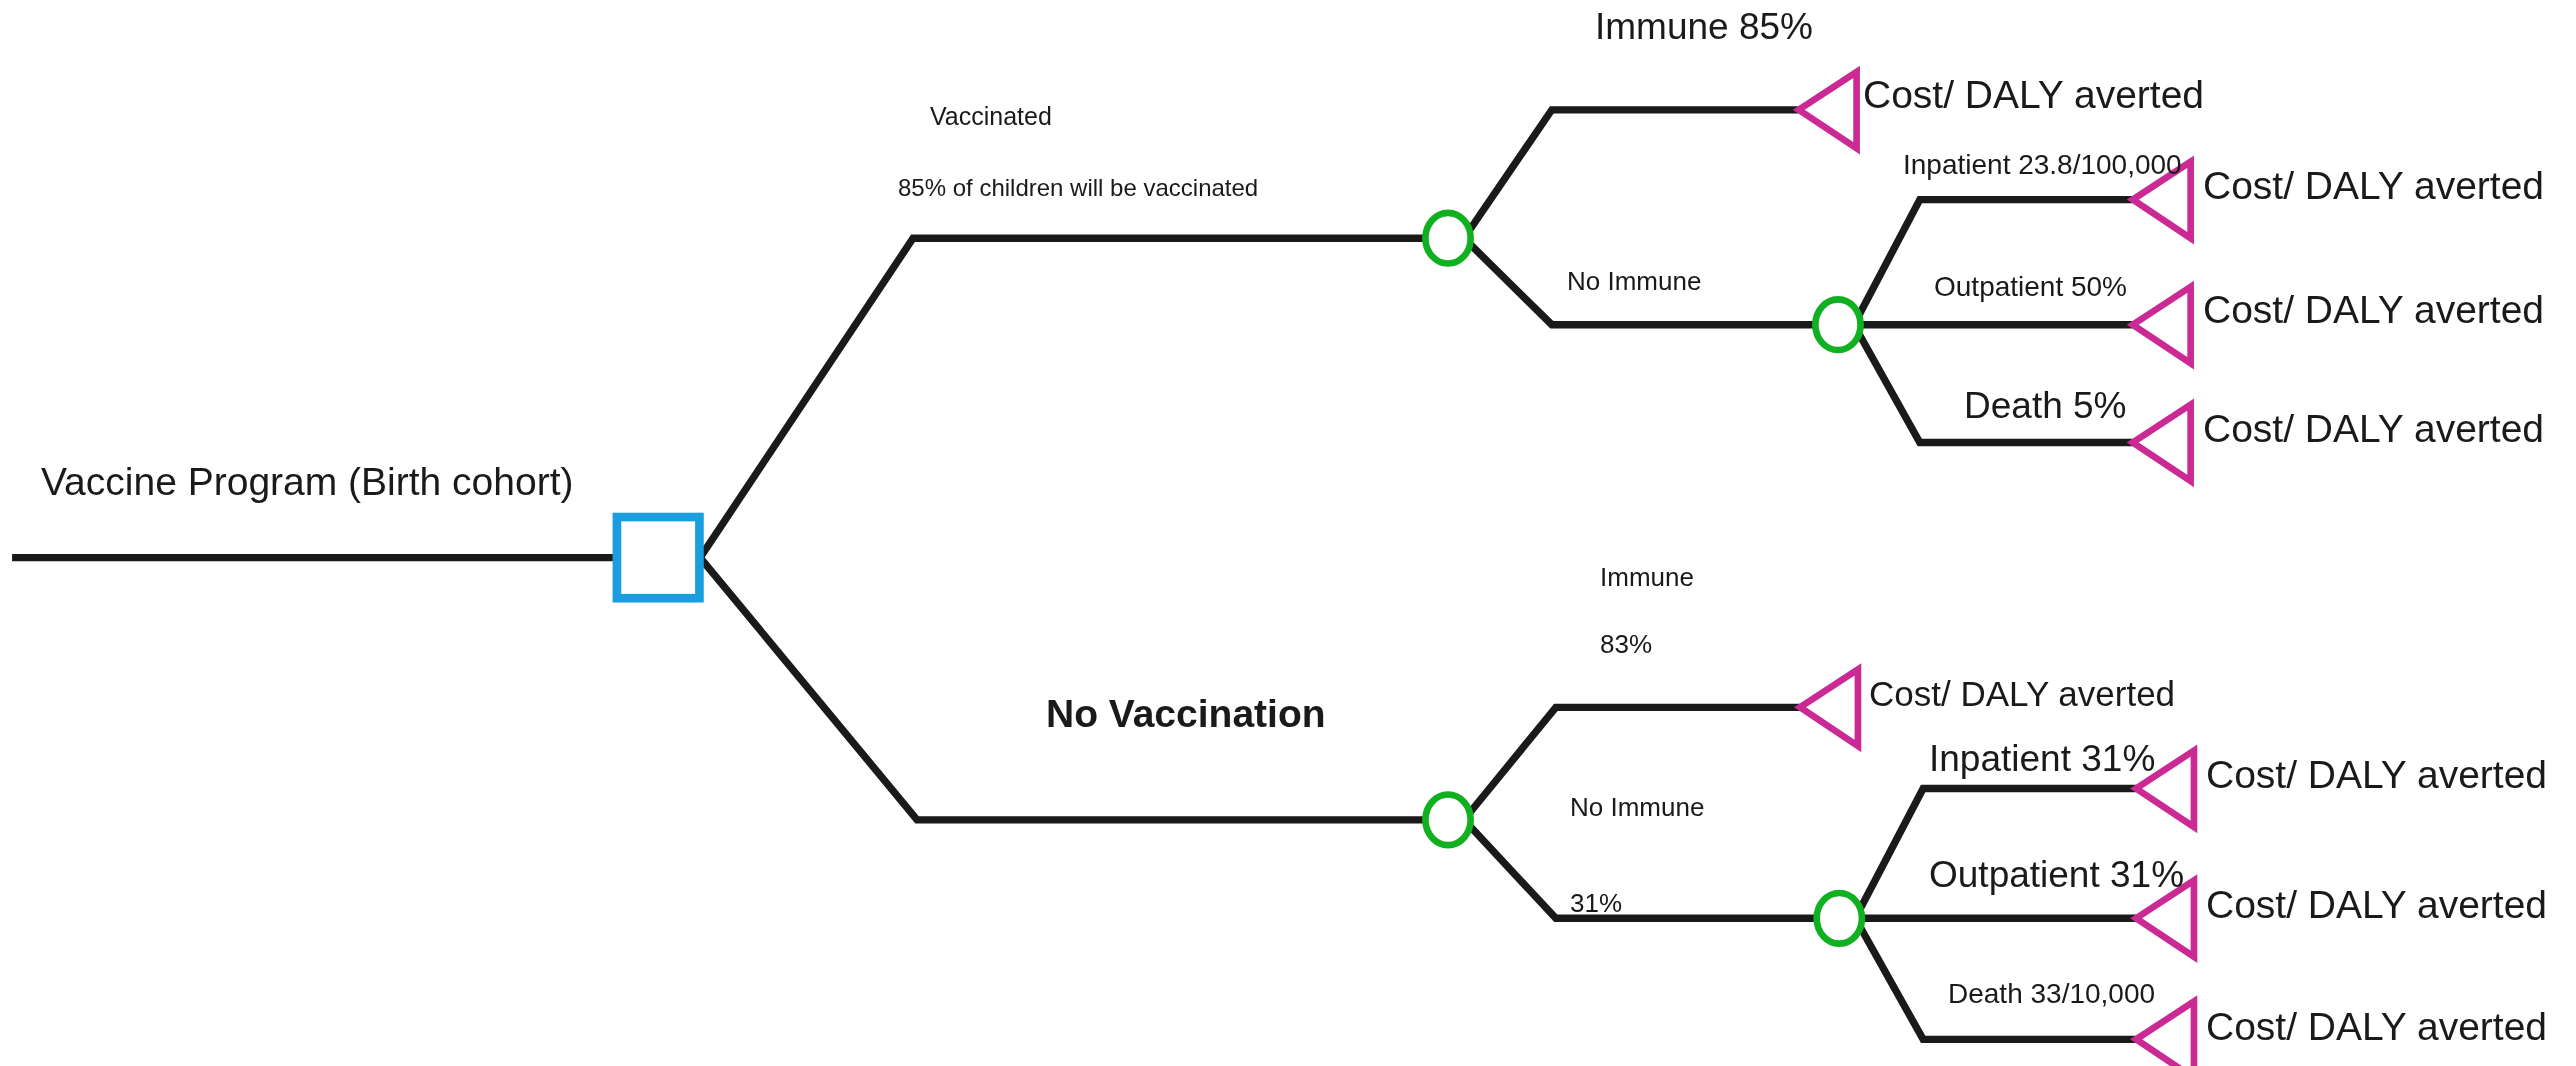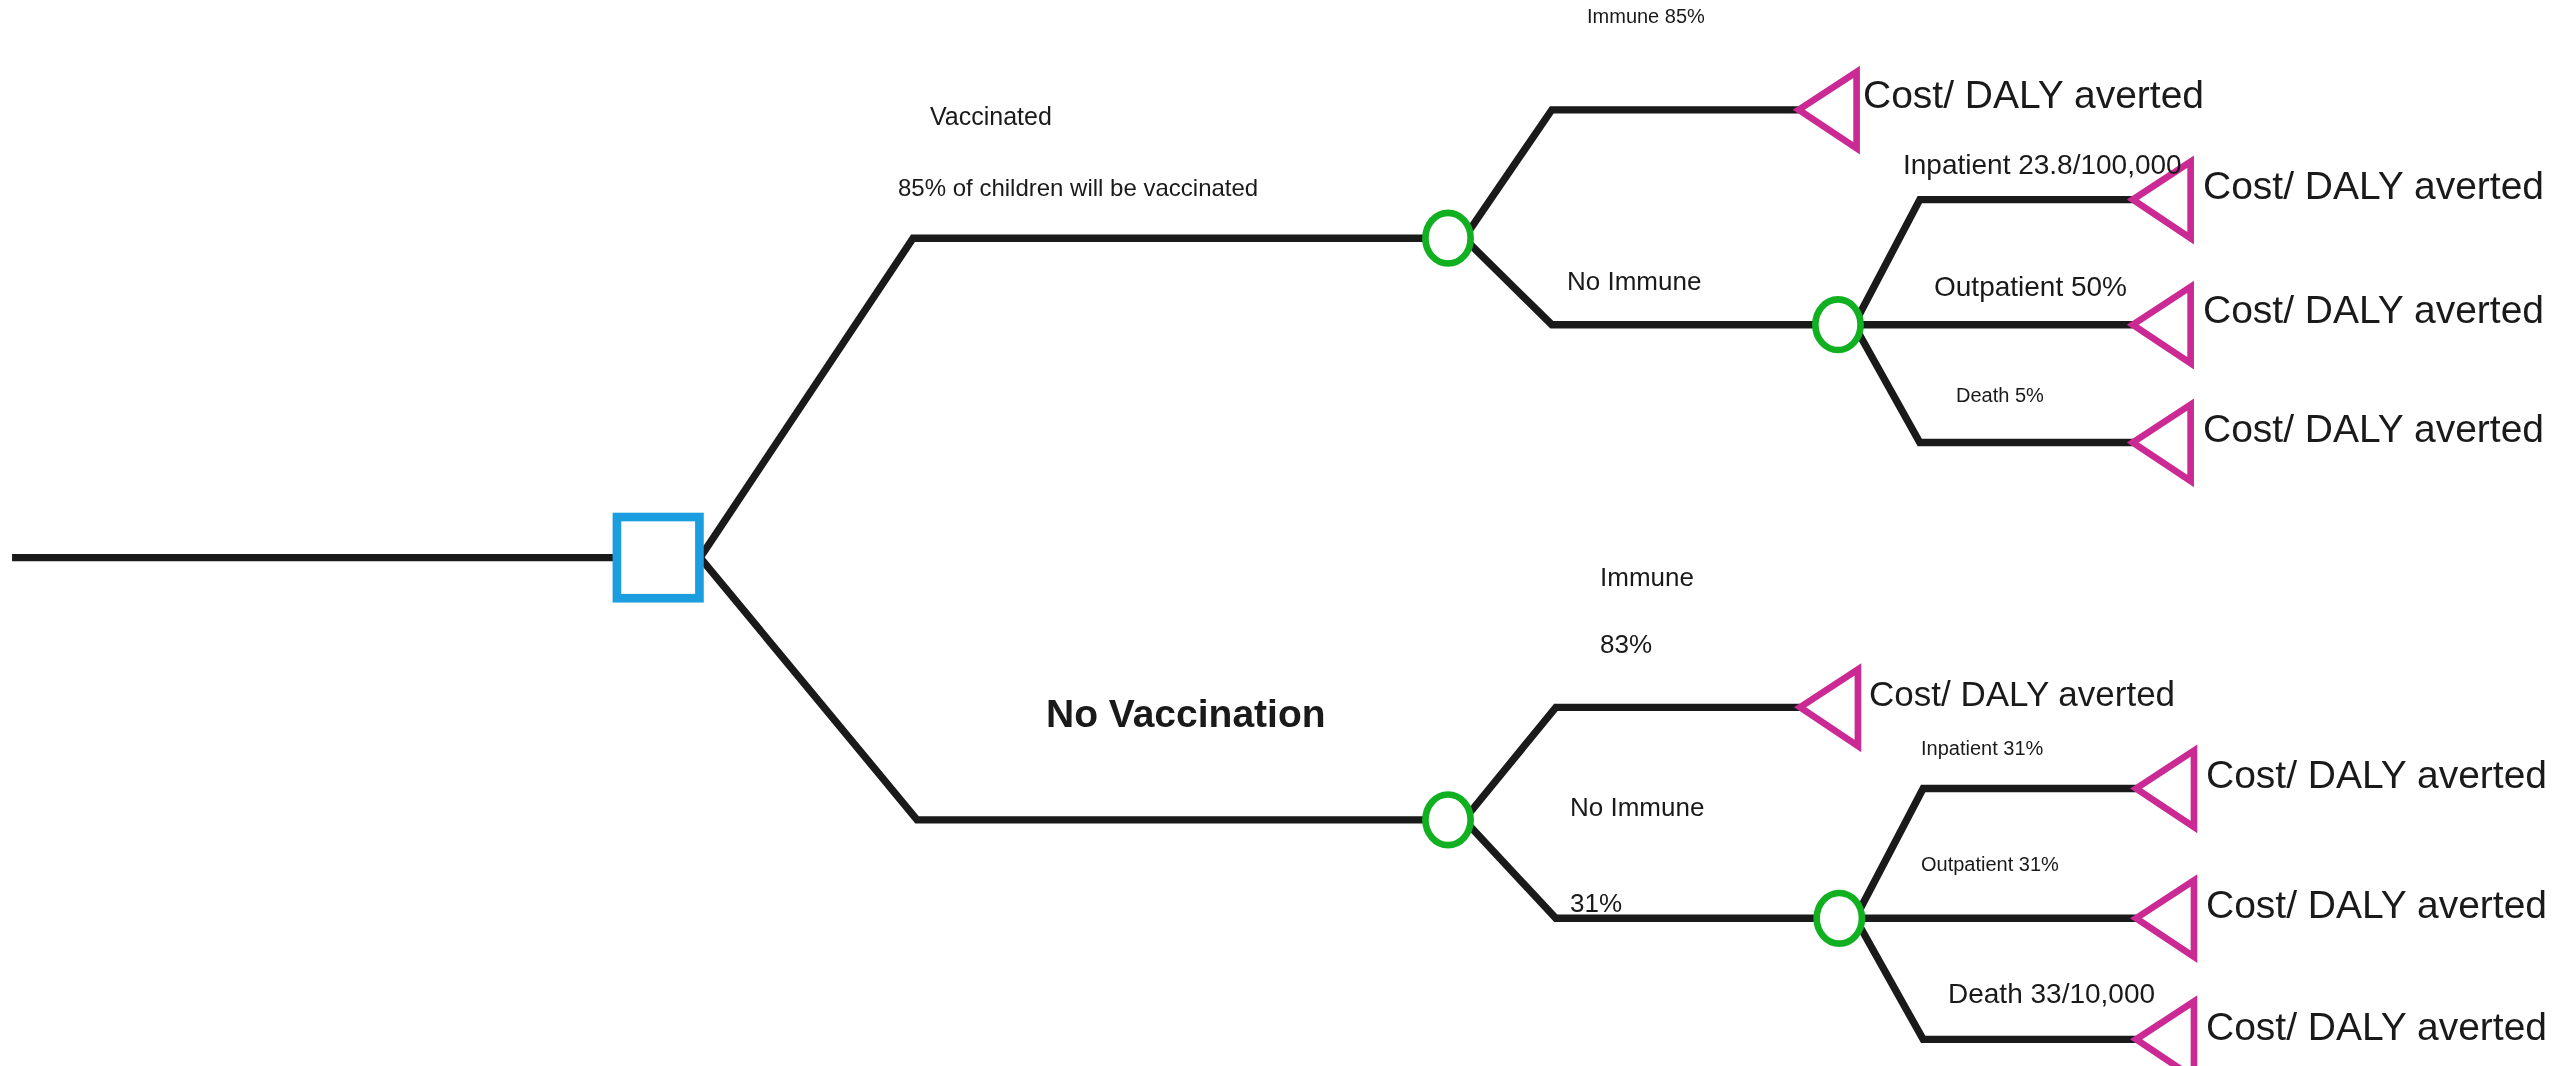--- a/index.html
+++ b/index.html
@@ -32,21 +32,21 @@
     line-height: 1.18;
     color: #1a1a1a;
     font-family: "Liberation Sans", sans-serif;
   }
   
   .lbl-root      { font-size: 39px; }
   .lbl-branch-bold { font-size: 39px; font-weight: bold; }
   .lbl-branch-sm { font-size: 22.6px; }
   
   .lbl-ev-lg { font-size: 26px; }
-  .lbl-ev-md { font-size: 20px; }
+  .lbl-ev-md { font-size: 37px; margin-left: 8px; }
   .lbl-ev-sm { font-size: 28px; }
   
   .lbl-term-lg { font-size: 39px; }
   .lbl-term-md { font-size: 35px; }
 </style>
 </head>
 <body>
 
 <div id="canvas">
 
@@ -92,20 +92,21 @@
       <polygon points="3205,300 3292,243 3292,358"></polygon>
       <polygon points="3205,488 3292,431 3292,546"></polygon>
       <polygon points="3205,665 3292,608 3292,723"></polygon>
       <polygon points="2705,1063 2792,1006 2792,1121"></polygon>
       <polygon points="3210,1185 3297,1128 3297,1243"></polygon>
       <polygon points="3210,1380 3297,1323 3297,1438"></polygon>
       <polygon points="3210,1562 3297,1505 3297,1620"></polygon>
     </g>
   </svg>
 
+  <div class="lbl lbl-root" style="left:41px; top:459px;">Vaccine Program (Birth cohort)</div>
 
   <div class="lbl lbl-branch-sm" style="left:930px; top:102px; font-size:25px;">Vaccinated</div>
   <div class="lbl lbl-branch-sm" style="left:898px; top:174px; font-size:24px;">85% of children will be vaccinated</div>
 
   <div class="lbl lbl-branch-bold" style="left:1046px; top:691px;">No Vaccination</div>
 
   <div class="lbl lbl-ev-md" style="left:1587px; top:5.3px;">Immune 85%</div>
   <div class="lbl lbl-ev-lg" style="left:1567px; top:266px;">No Immune</div>
   <div class="lbl lbl-ev-sm" style="left:1903px; top:148px;">Inpatient 23.8/100,000</div>
   <div class="lbl lbl-ev-sm" style="left:1934px; top:270px;">Outpatient 50%</div>

